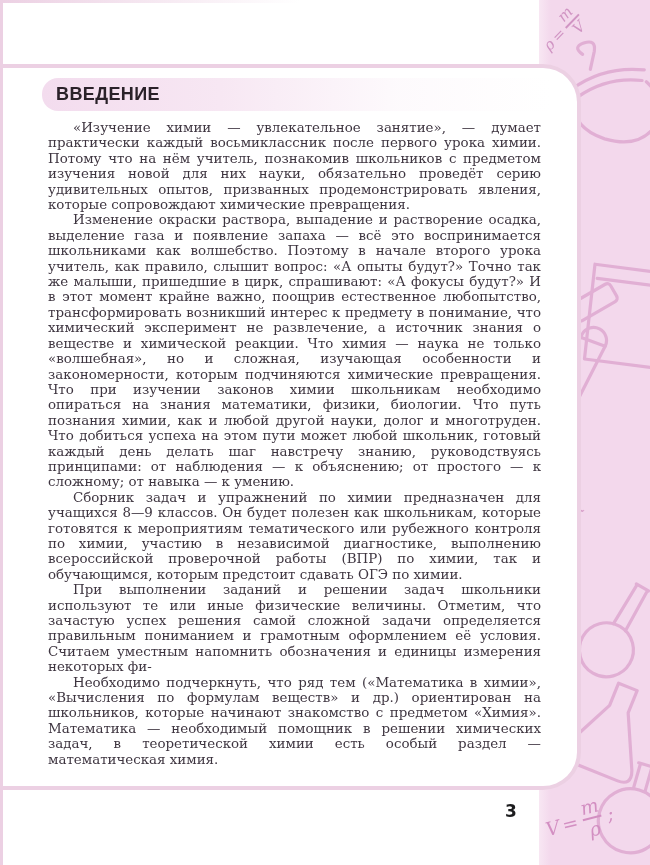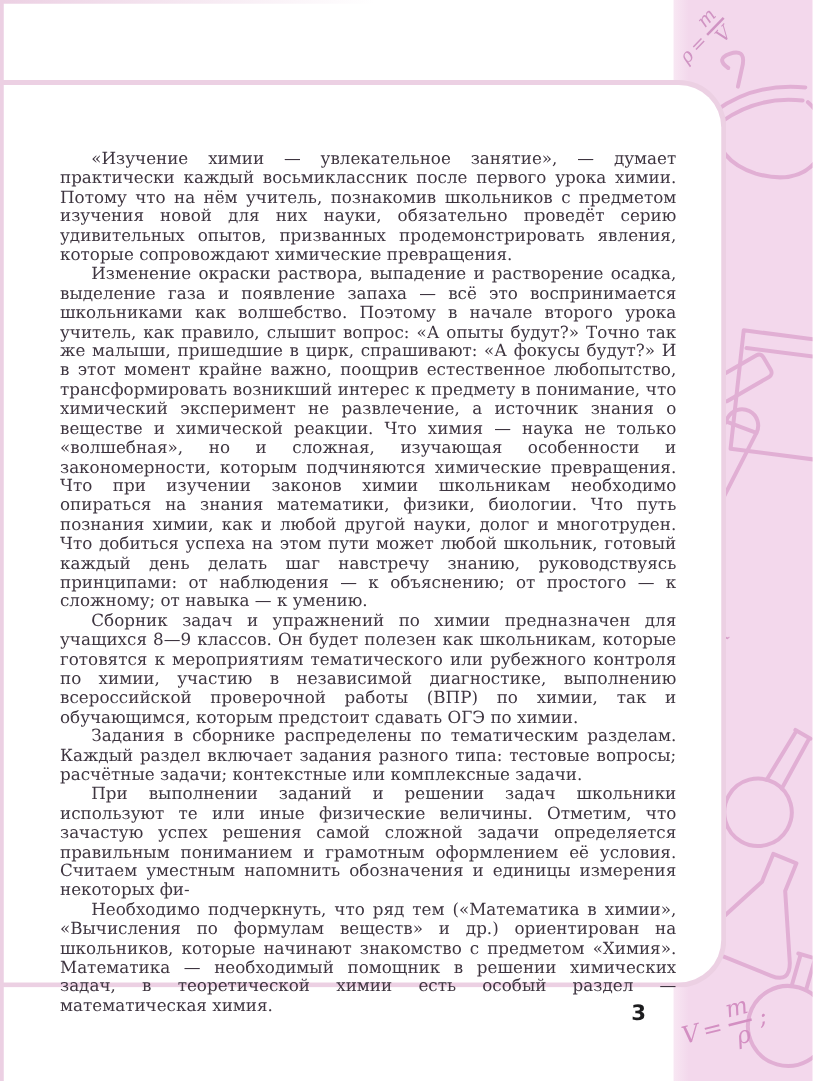--- a/index.html
+++ b/index.html
@@ -143,25 +143,27 @@
       </span>
       <span>;</span>
     </div>
   </div>
 
   <div class="top-hairline"></div>
   <div class="left-rule"></div>
 
   <div class="panel"></div>
 
+  <div class="chapter-bar">
+    <span class="chapter-title">ВВЕДЕНИЕ</span>
+  </div>
 
   <div class="text-block" lang="ru">
     <p>«Изучение химии — увлекательное занятие», — думает практически каждый восьмиклассник после первого урока химии. Потому что на нём учитель, познакомив школьников с предметом изучения новой для них науки, обязательно проведёт серию удивительных опытов, призванных продемонстрировать явления, которые сопровождают химические превращения.</p>
     <p>Изменение окраски раствора, выпадение и растворение осадка, выделение газа и появление запаха — всё это воспринимается школьниками как волшебство. Поэтому в начале второго урока учитель, как правило, слышит вопрос: «А опыты будут?» Точно так же малыши, пришедшие в цирк, спрашивают: «А фокусы будут?» И в этот момент крайне важно, поощрив естественное любопытство, трансформировать возникший интерес к предмету в понимание, что химический эксперимент не развлечение, а источник знания о веществе и химической реакции. Что химия — наука не только «волшебная», но и сложная, изучающая особенности и закономерности, которым подчиняются химические превращения. Что при изучении законов химии школьникам необходимо опираться на знания математики, физики, биологии. Что путь познания химии, как и любой другой науки, долог и многотруден. Что добиться успеха на этом пути может любой школьник, готовый каждый день делать шаг навстречу знанию, руководствуясь принципами: от наблюдения — к объяснению; от простого — к сложному; от навыка — к умению.</p>
     <p>Сборник задач и упражнений по химии предназначен для учащихся 8—9 классов. Он будет полезен как школьникам, которые готовятся к мероприятиям тематического или рубежного контроля по химии, участию в независимой диагностике, выполнению всероссийской проверочной работы (ВПР) по химии, так и обучающимся, которым предстоит сдавать ОГЭ по химии.</p>
-    <p>Задания в сборнике распределены по тематическим разделам. Каждый раздел включает задания разного типа: тестовые вопросы; расчётные задачи; контекстные или комплексные задачи.</p>
     <p>При выполнении заданий и решении задач школьники используют те или иные физические величины. Отметим, что зачастую успех решения самой сложной задачи определяется правильным пониманием и грамотным оформлением её условия. Считаем уместным напомнить обозначения и единицы измерения некоторых фи-</p>
     <p>Необходимо подчеркнуть, что ряд тем («Математика в химии», «Вычисления по формулам веществ» и др.) ориентирован на школьников, которые начинают знакомство с предметом «Химия». Математика — необходимый помощник в решении химических задач, в теоретической химии есть особый раздел — математическая химия.</p>
   </div>
 
   <div class="page-number">3</div>
 
 </div>
 
 </body></html>

